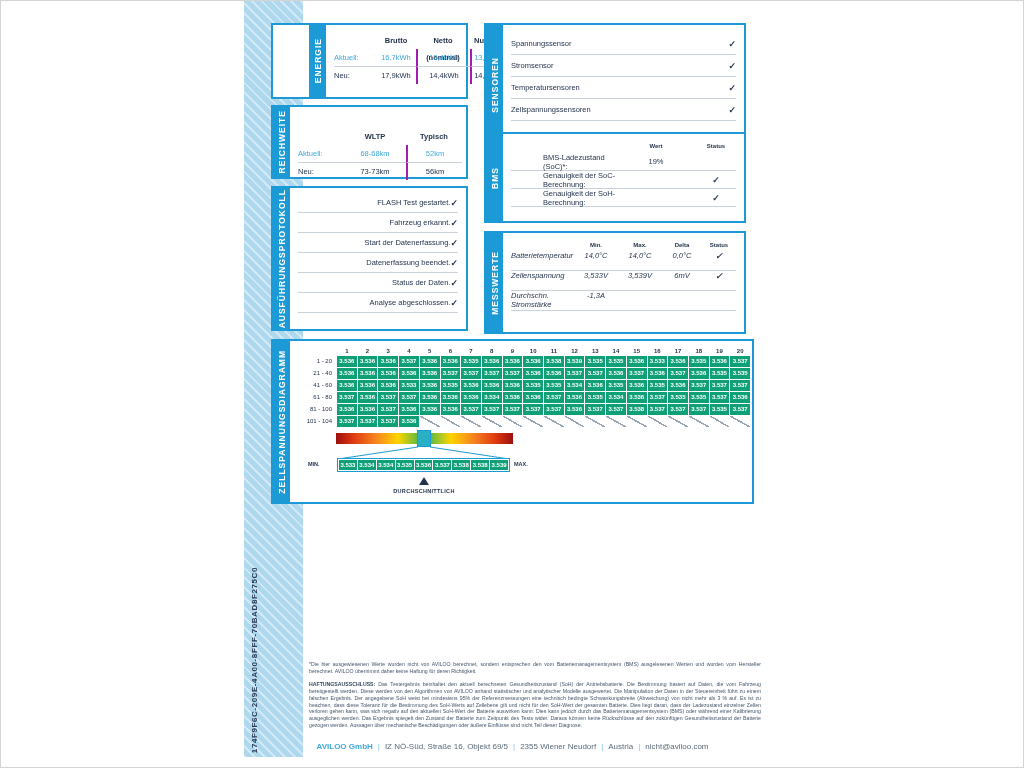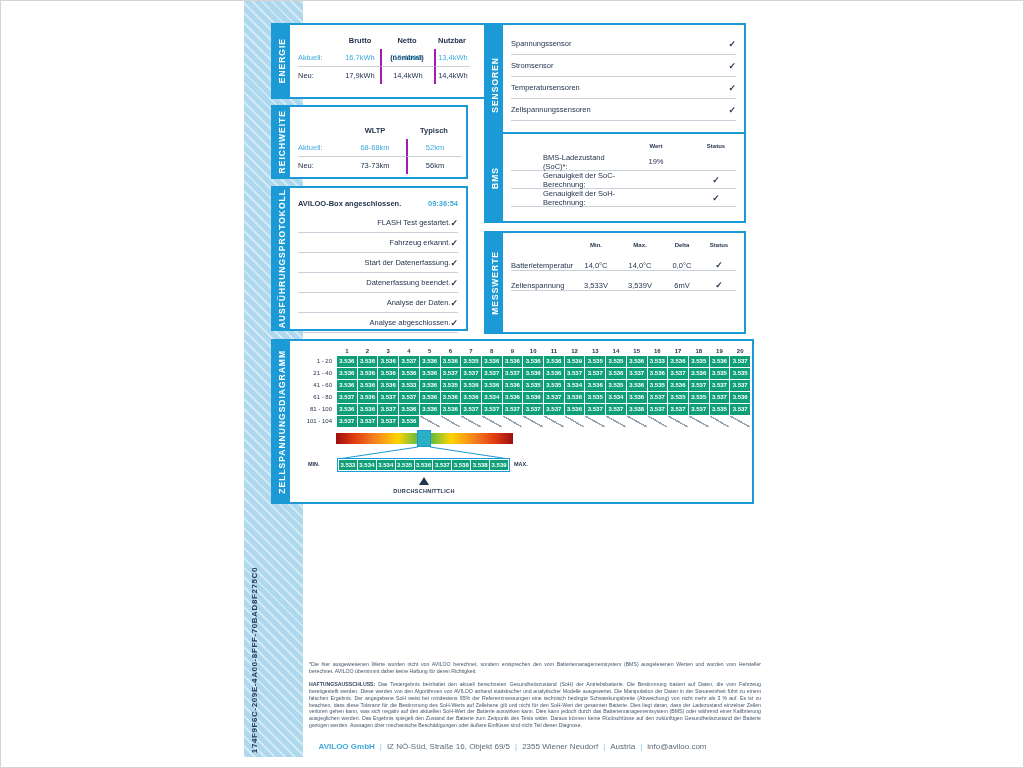--- a/index.html
+++ b/index.html
@@ -15,21 +15,21 @@
 
   
   .box{position:absolute;background:#fff;border:2px solid #1C9AD6;display:flex;box-sizing:border-box;}
   .bar{width:17px;background:#1C9AD6;color:#fff;display:flex;align-items:center;justify-content:center;flex-shrink:0;}
   .bar span{writing-mode:vertical-rl;transform:rotate(180deg);font-weight:bold;font-size:8.5px;letter-spacing:1px;white-space:nowrap;}
   .content{flex:1;position:relative;padding:5px 8px;box-sizing:border-box;color:#25354F;}
 
   
   .tgrid{display:grid;font-size:7.5px;color:#25354F;margin-top:2px;}
   #energie-grid{grid-template-columns:42px 40px 54px 36px;}
-  #reichweite-grid{grid-template-columns:46px 62px 56px;margin-top:10px;}
+  #reichweite-grid{grid-template-columns:46px 62px 56px;margin-top:16px;}
   .tg{height:17px;line-height:17px;text-align:center;}
   .tg-h{font-weight:bold;}
   .tg-l{text-align:left;padding-right:6px;}
   .bb{border-bottom:1px solid #c9d2da;}
   .bl{border-left:2px solid #a21caf;}
   .blu{color:#3FA9DC;}
 
   
   .p-head{display:flex;justify-content:space-between;align-items:center;height:20px;font-size:7.5px;font-weight:bold;}
   .p-row{display:flex;justify-content:flex-end;align-items:center;height:19px;font-size:7.5px;border-bottom:1px solid #c9d2da;}
@@ -40,21 +40,21 @@
 
   
   .b-head{display:flex;align-items:center;height:14px;font-size:6px;font-weight:bold;}
   .b-row{display:flex;align-items:center;height:17px;font-size:7.5px;border-bottom:1px solid #c9d2da;}
   .b-label{flex:1;padding-left:32px;}
   .b-wert{width:80px;text-align:center;}
   .b-status{width:40px;text-align:center;}
 
   
   .m-head{display:flex;align-items:center;height:13px;font-size:6px;font-weight:bold;}
-  .m-row{display:flex;align-items:flex-end;height:19px;font-size:7.5px;border-bottom:1px solid #c9d2da;}
+  .m-row{display:flex;align-items:flex-start;height:19px;font-size:7.5px;border-bottom:1px solid #c9d2da;font-style:italic;}
   .m-label{flex:1;}
   .c-min,.c-max{width:44px;text-align:center;}
   .c-delta{width:40px;text-align:center;}
   .c-status{width:34px;text-align:center;}
 
   
   #cellgrid{position:absolute;left:8px;top:6px;width:452px;display:grid;
     grid-template-columns:38px repeat(20,1fr);gap:1px;}
   .ch{height:8px;line-height:8px;font-size:6px;color:#25354F;text-align:center;font-weight:bold;}
   .rl{height:11px;line-height:11px;font-size:6px;color:#25354F;text-align:right;padding-right:4px;}
@@ -85,21 +85,21 @@
   #footer .co{color:#3FA9DC;font-weight:bold;}
   #footer .sep{color:#7fc4e8;margin:0 5px;}
 </style>
 </head>
 <body>
 
 <div id="page">
   <div id="band"></div>
   <div id="uuid">174F9F6C-209E-4A00-8FFF-70BAD8F275C0</div>
 
-  <div class="box" style="left:270px;top:22px;width:231px;height:76px;">
+  <div class="box" style="left:270px;top:22px;width:197px;height:76px;padding-left:36px;">
     <div class="bar">
         <span>ENERGIE</span>
       </div>
     <div class="content">
       <div class="tgrid" id="energie-grid">
         <span class="tg"></span>
         <span class="tg tg-h">Brutto</span>
         <span class="tg tg-h">Netto (nominal)</span>
         <span class="tg tg-h">Nutzbar</span>
         <span class="tg tg-l blu bb">Aktuell:</span>
@@ -131,43 +131,39 @@
         <span class="tg bl">56km</span>
       </div>
     </div>
   </div>
 
   <div class="box" style="left:270px;top:185px;width:197px;height:145px;">
     <div class="bar">
         <span>AUSFÜHRUNGSPROTOKOLL</span>
       </div>
     <div class="content">
-      <div class="p-head">
-        <span>AVILOO-Box angeschlossen.</span>
-        <span class="blu">09:36:54</span>
-      </div>
       <div id="protokoll-rows">
           <div class="p-row">
             <span class="p-label">FLASH Test gestartet.</span>
             <span class="check">✓</span>
           </div>
           <div class="p-row">
             <span class="p-label">Fahrzeug erkannt.</span>
             <span class="check">✓</span>
           </div>
           <div class="p-row">
             <span class="p-label">Start der Datenerfassung.</span>
             <span class="check">✓</span>
           </div>
           <div class="p-row">
             <span class="p-label">Datenerfassung beendet.</span>
             <span class="check">✓</span>
           </div>
           <div class="p-row">
-            <span class="p-label">Analyse der Daten.</span>
+            <span class="p-label">Status der Daten.</span>
             <span class="check">✓</span>
           </div>
           <div class="p-row">
             <span class="p-label">Analyse abgeschlossen.</span>
             <span class="check">✓</span>
           </div>
         </div>
     </div>
   </div>
 
@@ -246,20 +242,27 @@
             <span class="c-max">14,0°C</span>
             <span class="c-delta">0,0°C</span>
             <span class="c-status check">✓</span>
           </div>
           <div class="m-row">
             <span class="m-label">Zellenspannung</span>
             <span class="c-min">3,533V</span>
             <span class="c-max">3,539V</span>
             <span class="c-delta">6mV</span>
             <span class="c-status check">✓</span>
+          </div>
+          <div class="m-row">
+            <span class="m-label">Durchschn. Stromstärke</span>
+            <span class="c-min">-1,3A</span>
+            <span class="c-max"></span>
+            <span class="c-delta"></span>
+            <span class="c-status"></span>
           </div>
         </div>
     </div>
   </div>
 
   <div class="box" style="left:270px;top:338px;width:483px;height:165px;">
     <div class="bar">
         <span>ZELLSPANNUNGSDIAGRAMM</span>
       </div>
     <div class="content" style="padding:0;">
@@ -443,15 +446,15 @@
 
   <div id="footer">
       <span class="co">AVILOO GmbH</span>
       <span class="sep">|</span>
       <span>IZ NÖ-Süd, Straße 16, Objekt 69/5</span>
       <span class="sep">|</span>
       <span>2355 Wiener Neudorf</span>
       <span class="sep">|</span>
       <span>Austria</span>
       <span class="sep">|</span>
-      <span>info@aviloo.com</span>
+      <span>nicht@aviloo.com</span>
     </div>
 </div>
 
 </body></html>

